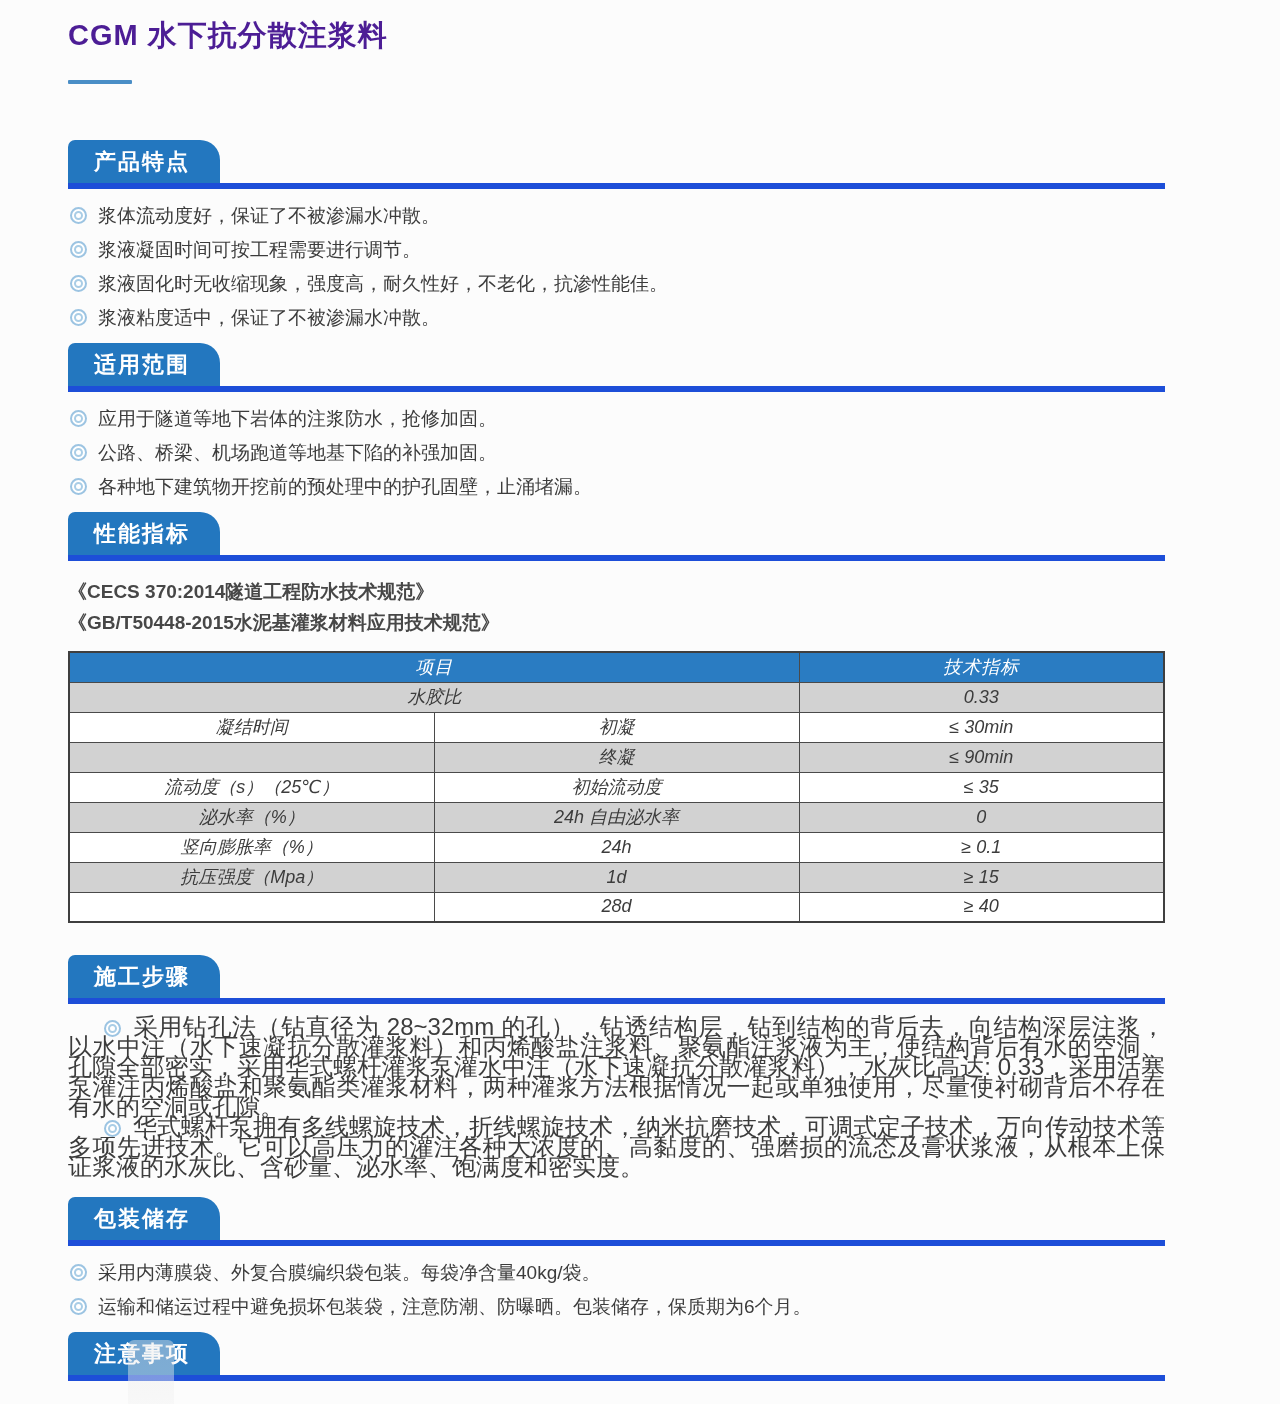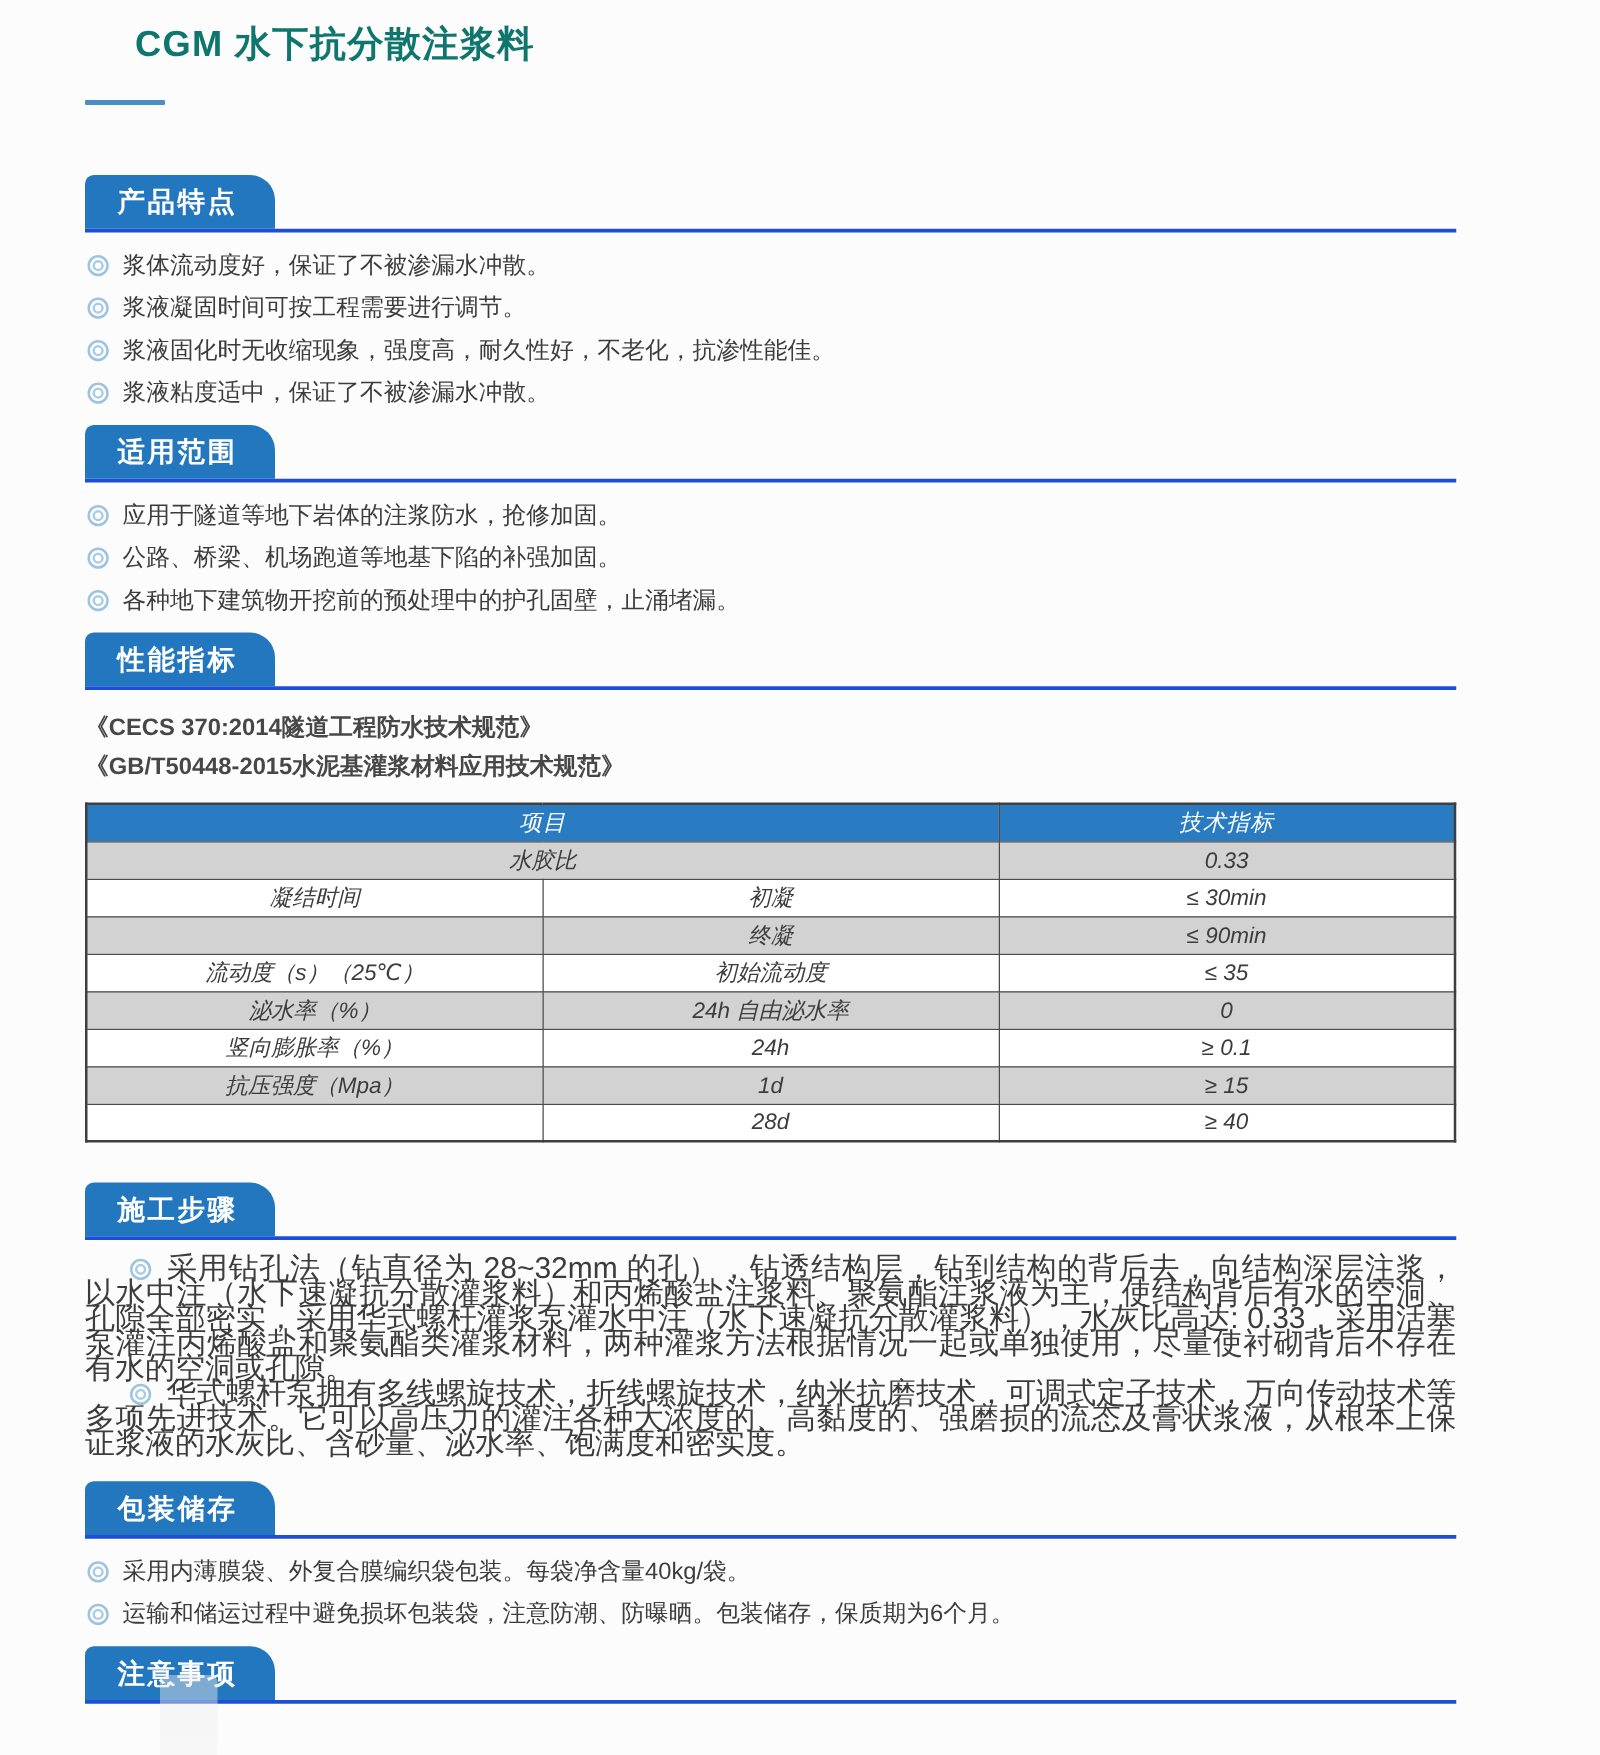--- a/index.html
+++ b/index.html
@@ -6,25 +6,25 @@
   html,body { width:1280px; height:1404px; overflow:hidden; }
   body {
     background:#fcfcfc;
     font-family:"Liberation Sans","DejaVu Sans",sans-serif;
     color:#3c3c3c;
     position:relative;
   }
   .page { padding:16px 115px 0 68px; position:relative; }
 
   
-  .doc-title { font-size:29px; font-weight:700; color:#0f766e; letter-spacing:1px;margin-left:40px; }
+  .doc-title { font-size:29px; font-weight:700; color:#4c1d95; letter-spacing:1px; }
   .title-rule { width:64px; height:4px; background:#4a8ec6; margin-top:24px; border-radius:1px; }
 
   
-  .section-bar { border-bottom:3px solid #1d4ed8; line-height:0; }
+  .section-bar { border-bottom:6px solid #1d4ed8; line-height:0; }
   .tab {
     display:inline-block; line-height:normal;
     background:#2377bf; color:#ffffff;
     font-size:22px; font-weight:700; letter-spacing:2px;
     padding:7px 30px 6px 26px;
     border-radius:7px 20px 0 0;
   }
   .mt-features { margin-top:56px; }
   .mt-scope { margin-top:12px; }
   .mt-perf { margin-top:12px; }

